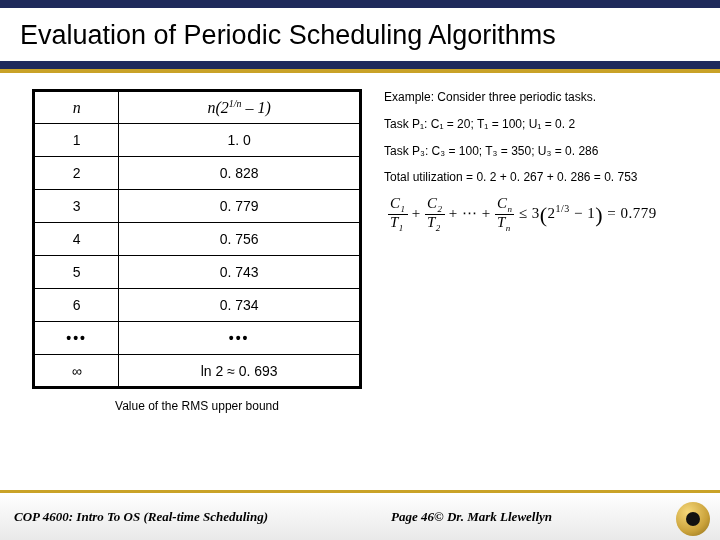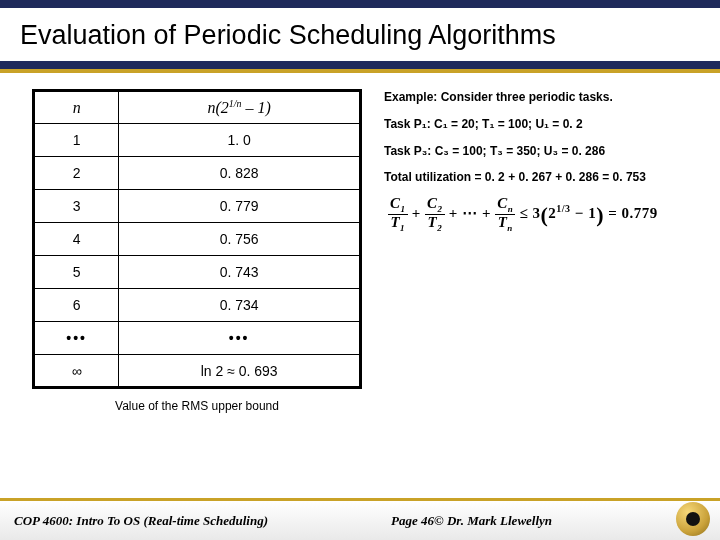--- a/index.html
+++ b/index.html
@@ -45,39 +45,38 @@
   .sup { font-size: 10px; vertical-align: super; }
   .caption {
     text-align: center;
     font-size: 12px;
     margin-top: 10px;
   }
   .right {
     flex: 1;
     font-size: 12px;
     line-height: 1.4;
-    font-weight: bold;
   }
   .right p { margin-bottom: 10px; }
   .sub { font-size: 9px; vertical-align: sub; }
   .justify { text-align: justify; }
   .formula {
     font-family: "Times New Roman", serif;
     font-size: 15px;
     margin: 8px 0 12px 4px;
     letter-spacing: 0.5px;
   }
-  .frac { display: inline-block; text-align: center; vertical-align: middle; font-style: italic; line-height: 1; }
+  .frac { display: inline-block; vertical-align: middle; font-style: italic; line-height: 1; }
   .frac .num { display: block; border-bottom: 1px solid #000; padding: 0 2px; }
   .frac .den { display: block; padding: 0 2px; }
   .dots { font-weight: bold; letter-spacing: 2px; }
   .footer {
     position: absolute;
     left: 0; right: 0; bottom: 0;
-    height: 42px;
+    height: 50px;
     border-top: 3px solid #c9a227;
     background: linear-gradient(#fff, #e9e9e9);
     display: flex;
     align-items: center;
     padding: 0 14px;
     font-family: "Times New Roman", serif;
     font-style: italic;
     font-weight: bold;
     font-size: 13px;
   }

